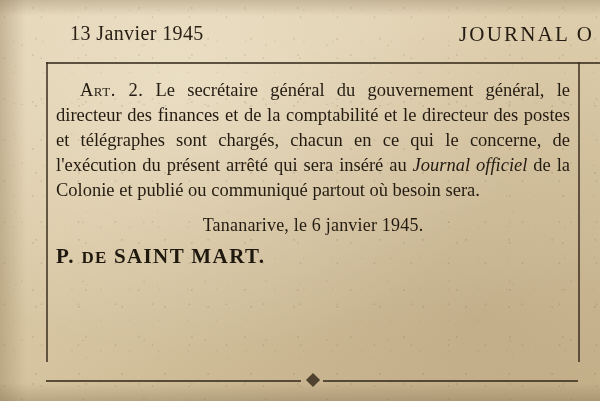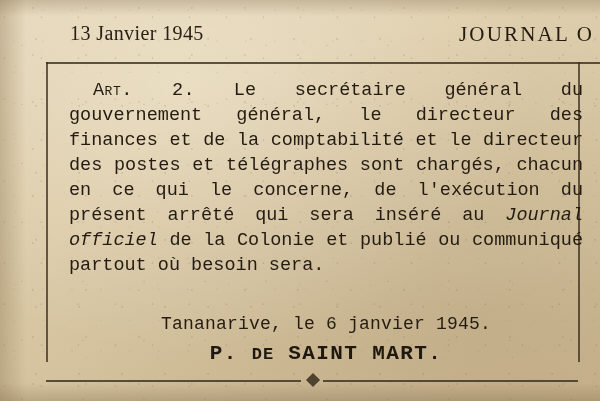--- a/index.html
+++ b/index.html
@@ -89,24 +89,23 @@
     left: 578px;
     top: 62px;
     width: 2px;
     height: 300px;
     background: #3a2e1f;
     opacity: 0.75;
   }
   
   #article {
     position: absolute;
-    left: 69px;
+    left: 56px;
     top: 78px;
     width: 514px;
-    font-family: Liberation Mono, monospace;
   }
   .art-body {
     font-size: 18.5px;
     line-height: 25px;
     text-align: justify;
     text-justify: inter-word;
     color: #241c12;
     margin: 0;
   }
   .art-indent {
@@ -114,29 +113,28 @@
     width: 24px;
   }
   .smallcaps {
     font-variant: small-caps;
     letter-spacing: 0.5px;
   }
   .ital {
     font-style: italic;
   }
   .place-line {
-    margin-top: 36px;
+    margin-top: 12px;
     text-align: center;
     font-size: 18px;
     letter-spacing: 0.2px;
     color: #241c12;
   }
   .signature {
     margin-top: 8px;
-    text-align: center;
     font-size: 21px;
     font-weight: bold;
     letter-spacing: 1.4px;
     color: #1f180f;
   }
   .signature .sc {
     font-variant: small-caps;
     font-size: 17px;
     letter-spacing: 1px;
   }

